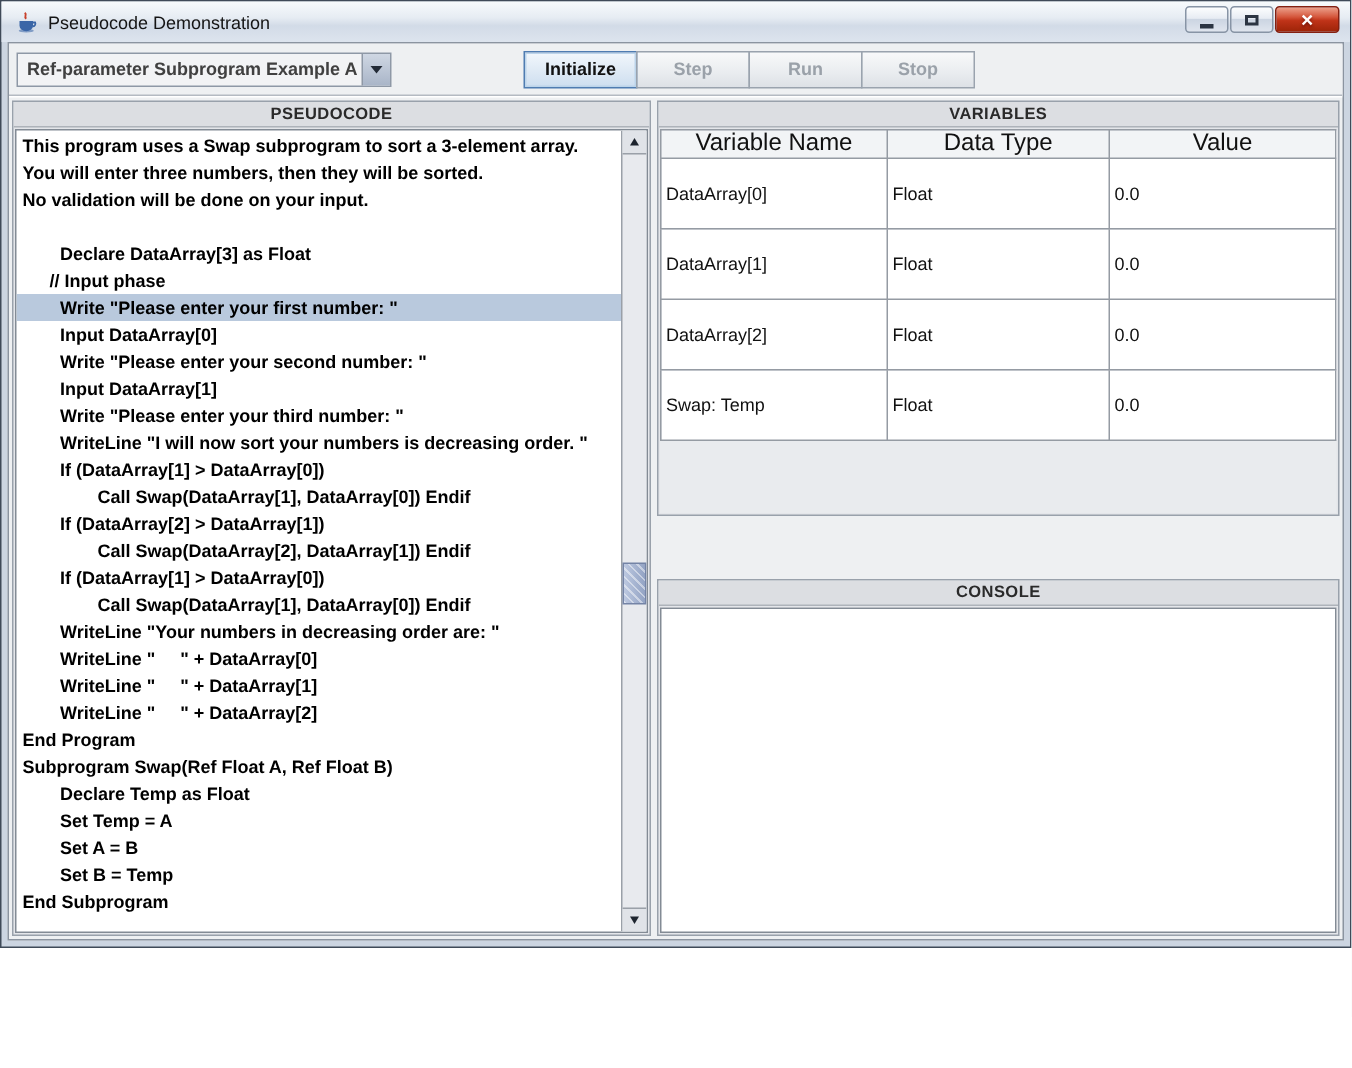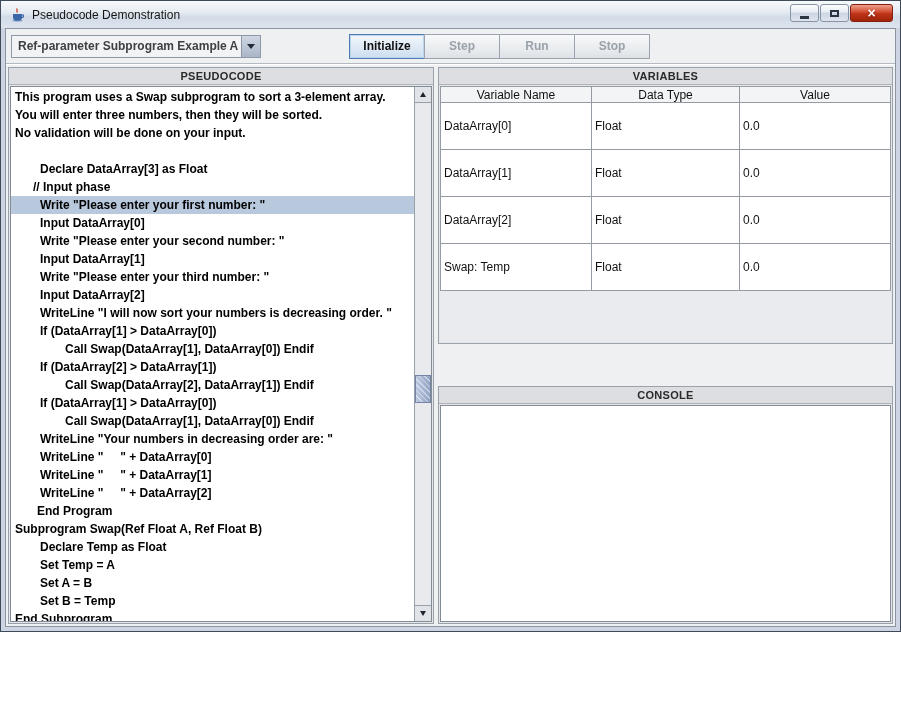--- a/index.html
+++ b/index.html
@@ -72,21 +72,21 @@
               background:repeating-linear-gradient(45deg, rgba(255,255,255,.45) 0 1px, rgba(255,255,255,0) 1px 4px),
                          linear-gradient(90deg,#bcc8e0,#93a3c4);
               border:1px solid #7484a6; }
 
   .right-col { flex:1; display:flex; flex-direction:column; gap:21px; position:relative; }
   .variables-panel { flex:0 0 277px; }
   .console-panel { flex:1; }
 
   .table-wrap { flex:1; margin:1px; background:#e9ebee; overflow:hidden; }
   table.vars { border-collapse:collapse; width:100%; table-layout:fixed; }
-  table.vars th { background:#f2f4f6; border:1px solid #959ba3; font-size:12px; font-weight:normal;
+  table.vars th { background:#f2f4f6; border:1px solid #959ba3; font-size:16px; font-weight:normal;
                   height:16px; text-align:center; padding:0; color:#111; }
   table.vars td { background:#fff; border:1px solid #959ba3; font-size:12px; height:15px;
                   padding:16px 3px; color:#111; white-space:nowrap; overflow:hidden; }
 
   .splitter { flex:0 0 0; height:0; }
   .console-area { flex:1; margin:1px; border:1px solid #838b95; background:#fff; }
 </style>
 </head>
 <body>
 
@@ -143,33 +143,32 @@
               <div class="pc-line" style="padding-left: 4px;">You will enter three numbers, then they will be sorted.</div>
               <div class="pc-line" style="padding-left: 4px;">No validation will be done on your input.</div>
               <div class="pc-line" style="padding-left: 4px;"></div>
               <div class="pc-line" style="padding-left: 29px;">Declare DataArray[3] as Float</div>
               <div class="pc-line" style="padding-left: 22px;">// Input phase</div>
               <div class="pc-line selected" style="padding-left: 29px;">Write "Please enter your first number: "</div>
               <div class="pc-line" style="padding-left: 29px;">Input DataArray[0]</div>
               <div class="pc-line" style="padding-left: 29px;">Write "Please enter your second number: "</div>
               <div class="pc-line" style="padding-left: 29px;">Input DataArray[1]</div>
               <div class="pc-line" style="padding-left: 29px;">Write "Please enter your third number: "</div>
-              <div class="pc-line" style="padding-left: 29px;">Input DataArray[2]</div>
               <div class="pc-line" style="padding-left: 29px;">WriteLine "I will now sort your numbers is decreasing order. "</div>
               <div class="pc-line" style="padding-left: 29px;">If (DataArray[1] &gt; DataArray[0])</div>
               <div class="pc-line" style="padding-left: 54px;">Call Swap(DataArray[1], DataArray[0]) Endif</div>
               <div class="pc-line" style="padding-left: 29px;">If (DataArray[2] &gt; DataArray[1])</div>
               <div class="pc-line" style="padding-left: 54px;">Call Swap(DataArray[2], DataArray[1]) Endif</div>
               <div class="pc-line" style="padding-left: 29px;">If (DataArray[1] &gt; DataArray[0])</div>
               <div class="pc-line" style="padding-left: 54px;">Call Swap(DataArray[1], DataArray[0]) Endif</div>
               <div class="pc-line" style="padding-left: 29px;">WriteLine "Your numbers in decreasing order are: "</div>
               <div class="pc-line" style="padding-left: 29px;">WriteLine "     " + DataArray[0]</div>
               <div class="pc-line" style="padding-left: 29px;">WriteLine "     " + DataArray[1]</div>
               <div class="pc-line" style="padding-left: 29px;">WriteLine "     " + DataArray[2]</div>
-              <div class="pc-line" style="padding-left: 4px; margin-left: 22px;">End Program</div>
+              <div class="pc-line" style="padding-left: 4px;">End Program</div>
               <div class="pc-line" style="padding-left: 4px;">Subprogram Swap(Ref Float A, Ref Float B)</div>
               <div class="pc-line" style="padding-left: 29px;">Declare Temp as Float</div>
               <div class="pc-line" style="padding-left: 29px;">Set Temp = A</div>
               <div class="pc-line" style="padding-left: 29px;">Set A = B</div>
               <div class="pc-line" style="padding-left: 29px;">Set B = Temp</div>
               <div class="pc-line" style="padding-left: 4px;">End Subprogram</div>
             </div>
           <div class="vscrollbar">
             <div class="sb-btn up">
               <span class="tri-up-sm"></span>

